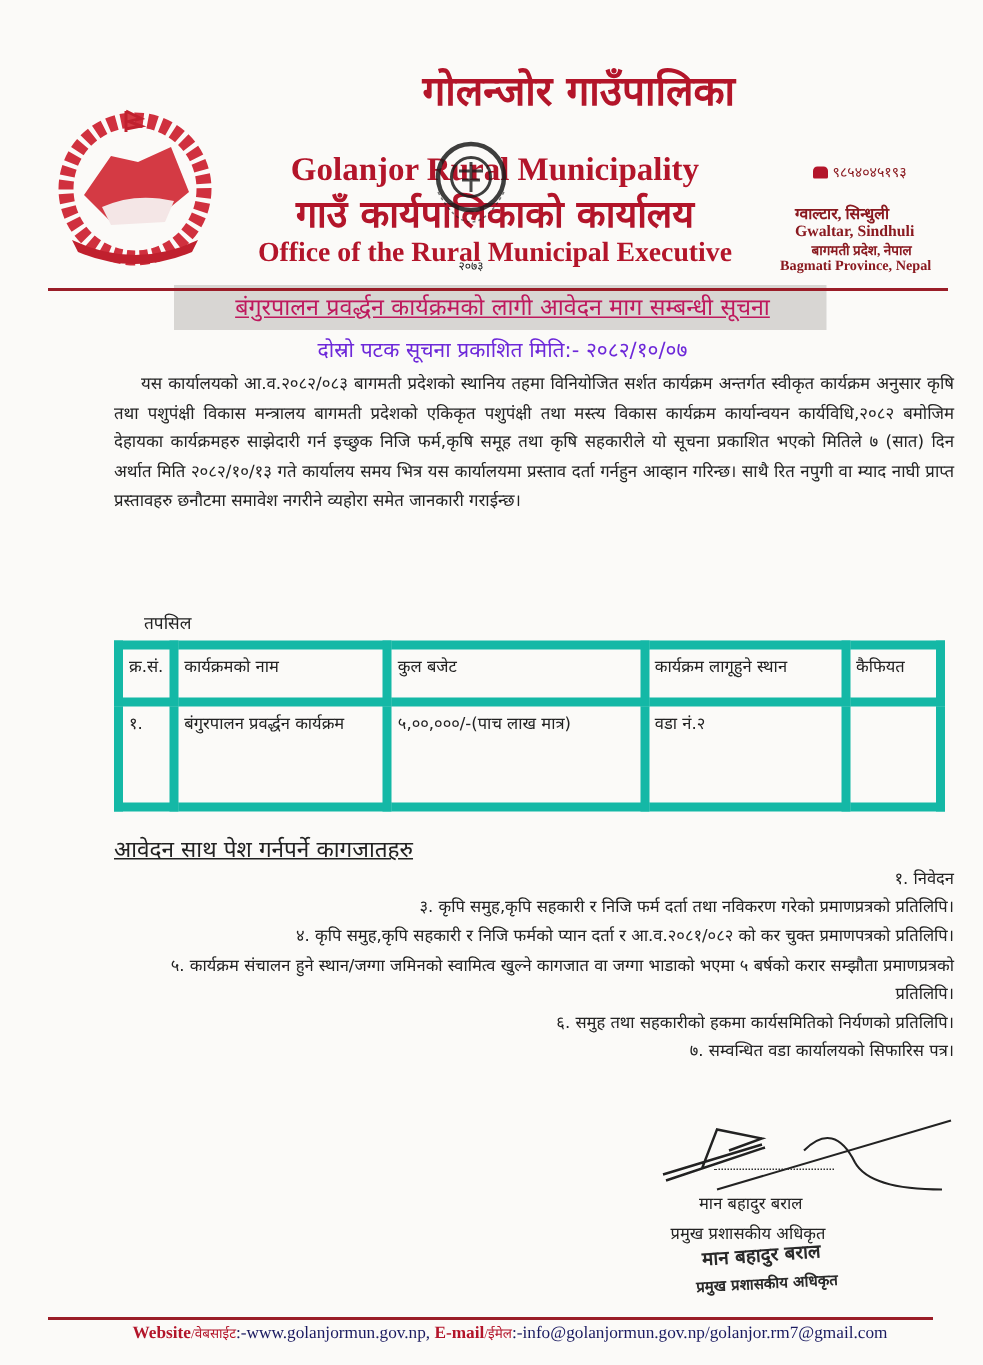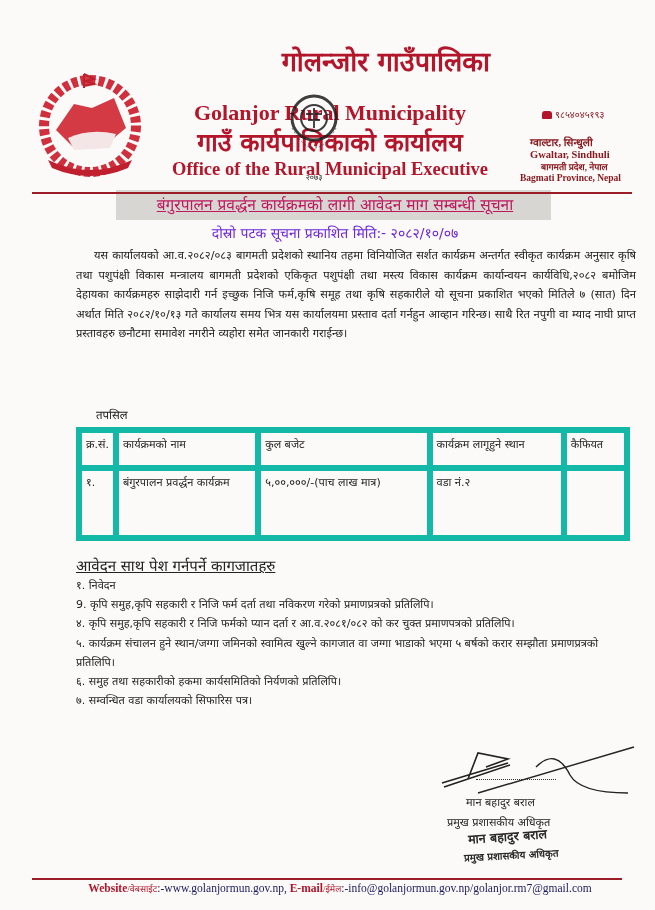--- a/index.html
+++ b/index.html
@@ -34,21 +34,21 @@
   
   #body-para { left: 76px; top: 246px; width: 560px; font-family: "DejaVu Sans", sans-serif; font-size: 11.2px; line-height: 19.6px; text-align: justify; text-indent: 18px; color: #222; }
   #tapsil { left: 76px; top: 407px; font-family: Liberation Serif, serif; font-size: 11.5px; color: #222; margin-left: 20px; }
   
   #detail-table { left: 76px; top: 427px; width: 554px; border-collapse: collapse; font-family: "DejaVu Sans", sans-serif; font-size: 11px; color: #222; }
   #detail-table th, #detail-table td { border: 6px solid #14b8a6; text-align: left; vertical-align: top; font-weight: normal; padding: 3px 4px; }
   #detail-table th { height: 26px; }
   #detail-table td { height: 58px; }
   
   #docs-heading { left: 76px; top: 555px; font-family: "DejaVu Sans", sans-serif; font-size: 15px; text-decoration: underline; color: #222; }
-  #docs-list { left: 76px; top: 576px; width: 560px; margin: 0; padding: 0; list-style: none; font-family: "DejaVu Sans", sans-serif; font-size: 11px; line-height: 19.2px; color: #222; }
+  #docs-list { left: 76px; top: 576px; width: 560px; margin: 0; padding: 0; list-style: none; font-family: "DejaVu Sans", sans-serif; font-size: 11px; line-height: 19.2px; color: #222; text-align: right; }
   #docs-list li { margin: 0; padding: 0; }
   
   #signature { left: 438px; top: 745px; width: 200px; height: 50px; }
   #sig-dots { left: 476px; top: 779px; width: 80px; border-top: 1.5px dotted #333; }
   .sig-text { font-family: "DejaVu Sans", sans-serif; color: #222; white-space: nowrap; }
   #sig-name { left: 466px; top: 794px; font-size: 11px; }
   #sig-title { left: 447px; top: 814px; font-size: 11px; }
   #stamp-name { left: 468px; top: 828px; font-size: 12.5px; font-weight: bold; transform: rotate(-4deg); color: #2a2a2a; }
   #stamp-title { left: 464px; top: 848px; font-size: 10px; font-weight: bold; transform: rotate(-3deg); color: #2a2a2a; }
   
@@ -121,21 +121,21 @@
       <td>५,००,०००/-(पाच लाख मात्र)</td>
       <td>वडा नं.२</td>
       <td></td>
     </tr>
   </tbody>
 </table>
 
 <div id="docs-heading" class="abs">आवेदन साथ पेश गर्नपर्ने कागजातहरु</div>
 <ul id="docs-list" class="abs">
   <li>१. निवेदन</li>
-  <li>9. कृपि समुह,कृपि सहकारी र निजि फर्म दर्ता तथा नविकरण गरेको प्रमाणप्रत्रको प्रतिलिपि।</li>
+  <li>३. कृपि समुह,कृपि सहकारी र निजि फर्म दर्ता तथा नविकरण गरेको प्रमाणप्रत्रको प्रतिलिपि।</li>
   <li>४. कृपि समुह,कृपि सहकारी र निजि फर्मको प्यान दर्ता र आ.व.२०८१/०८२ को कर चुक्त प्रमाणपत्रको प्रतिलिपि।</li>
   <li>५. कार्यक्रम संचालन हुने स्थान/जग्गा जमिनको स्वामित्व खुल्ने कागजात वा जग्गा भाडाको भएमा ५ बर्षको करार सम्झौता प्रमाणप्रत्रको प्रतिलिपि।</li>
   <li>६. समुह तथा सहकारीको हकमा कार्यसमितिको निर्यणको प्रतिलिपि।</li>
   <li>७. सम्वन्धित वडा कार्यालयको सिफारिस पत्र।</li>
 </ul>
 
 <svg id="signature" class="abs" viewBox="0 0 200 50">
   <path d="M4 38 L70 18 M6 42 L72 20 M30 34 L40 8 L70 14 L48 22" fill="none" stroke="#222" stroke-width="1.6"></path>
   <path d="M98 22 Q118 2 132 30 Q142 48 190 48" fill="none" stroke="#222" stroke-width="1.4"></path>
   <path d="M40 48 L196 2" fill="none" stroke="#222" stroke-width="1.4"></path>

